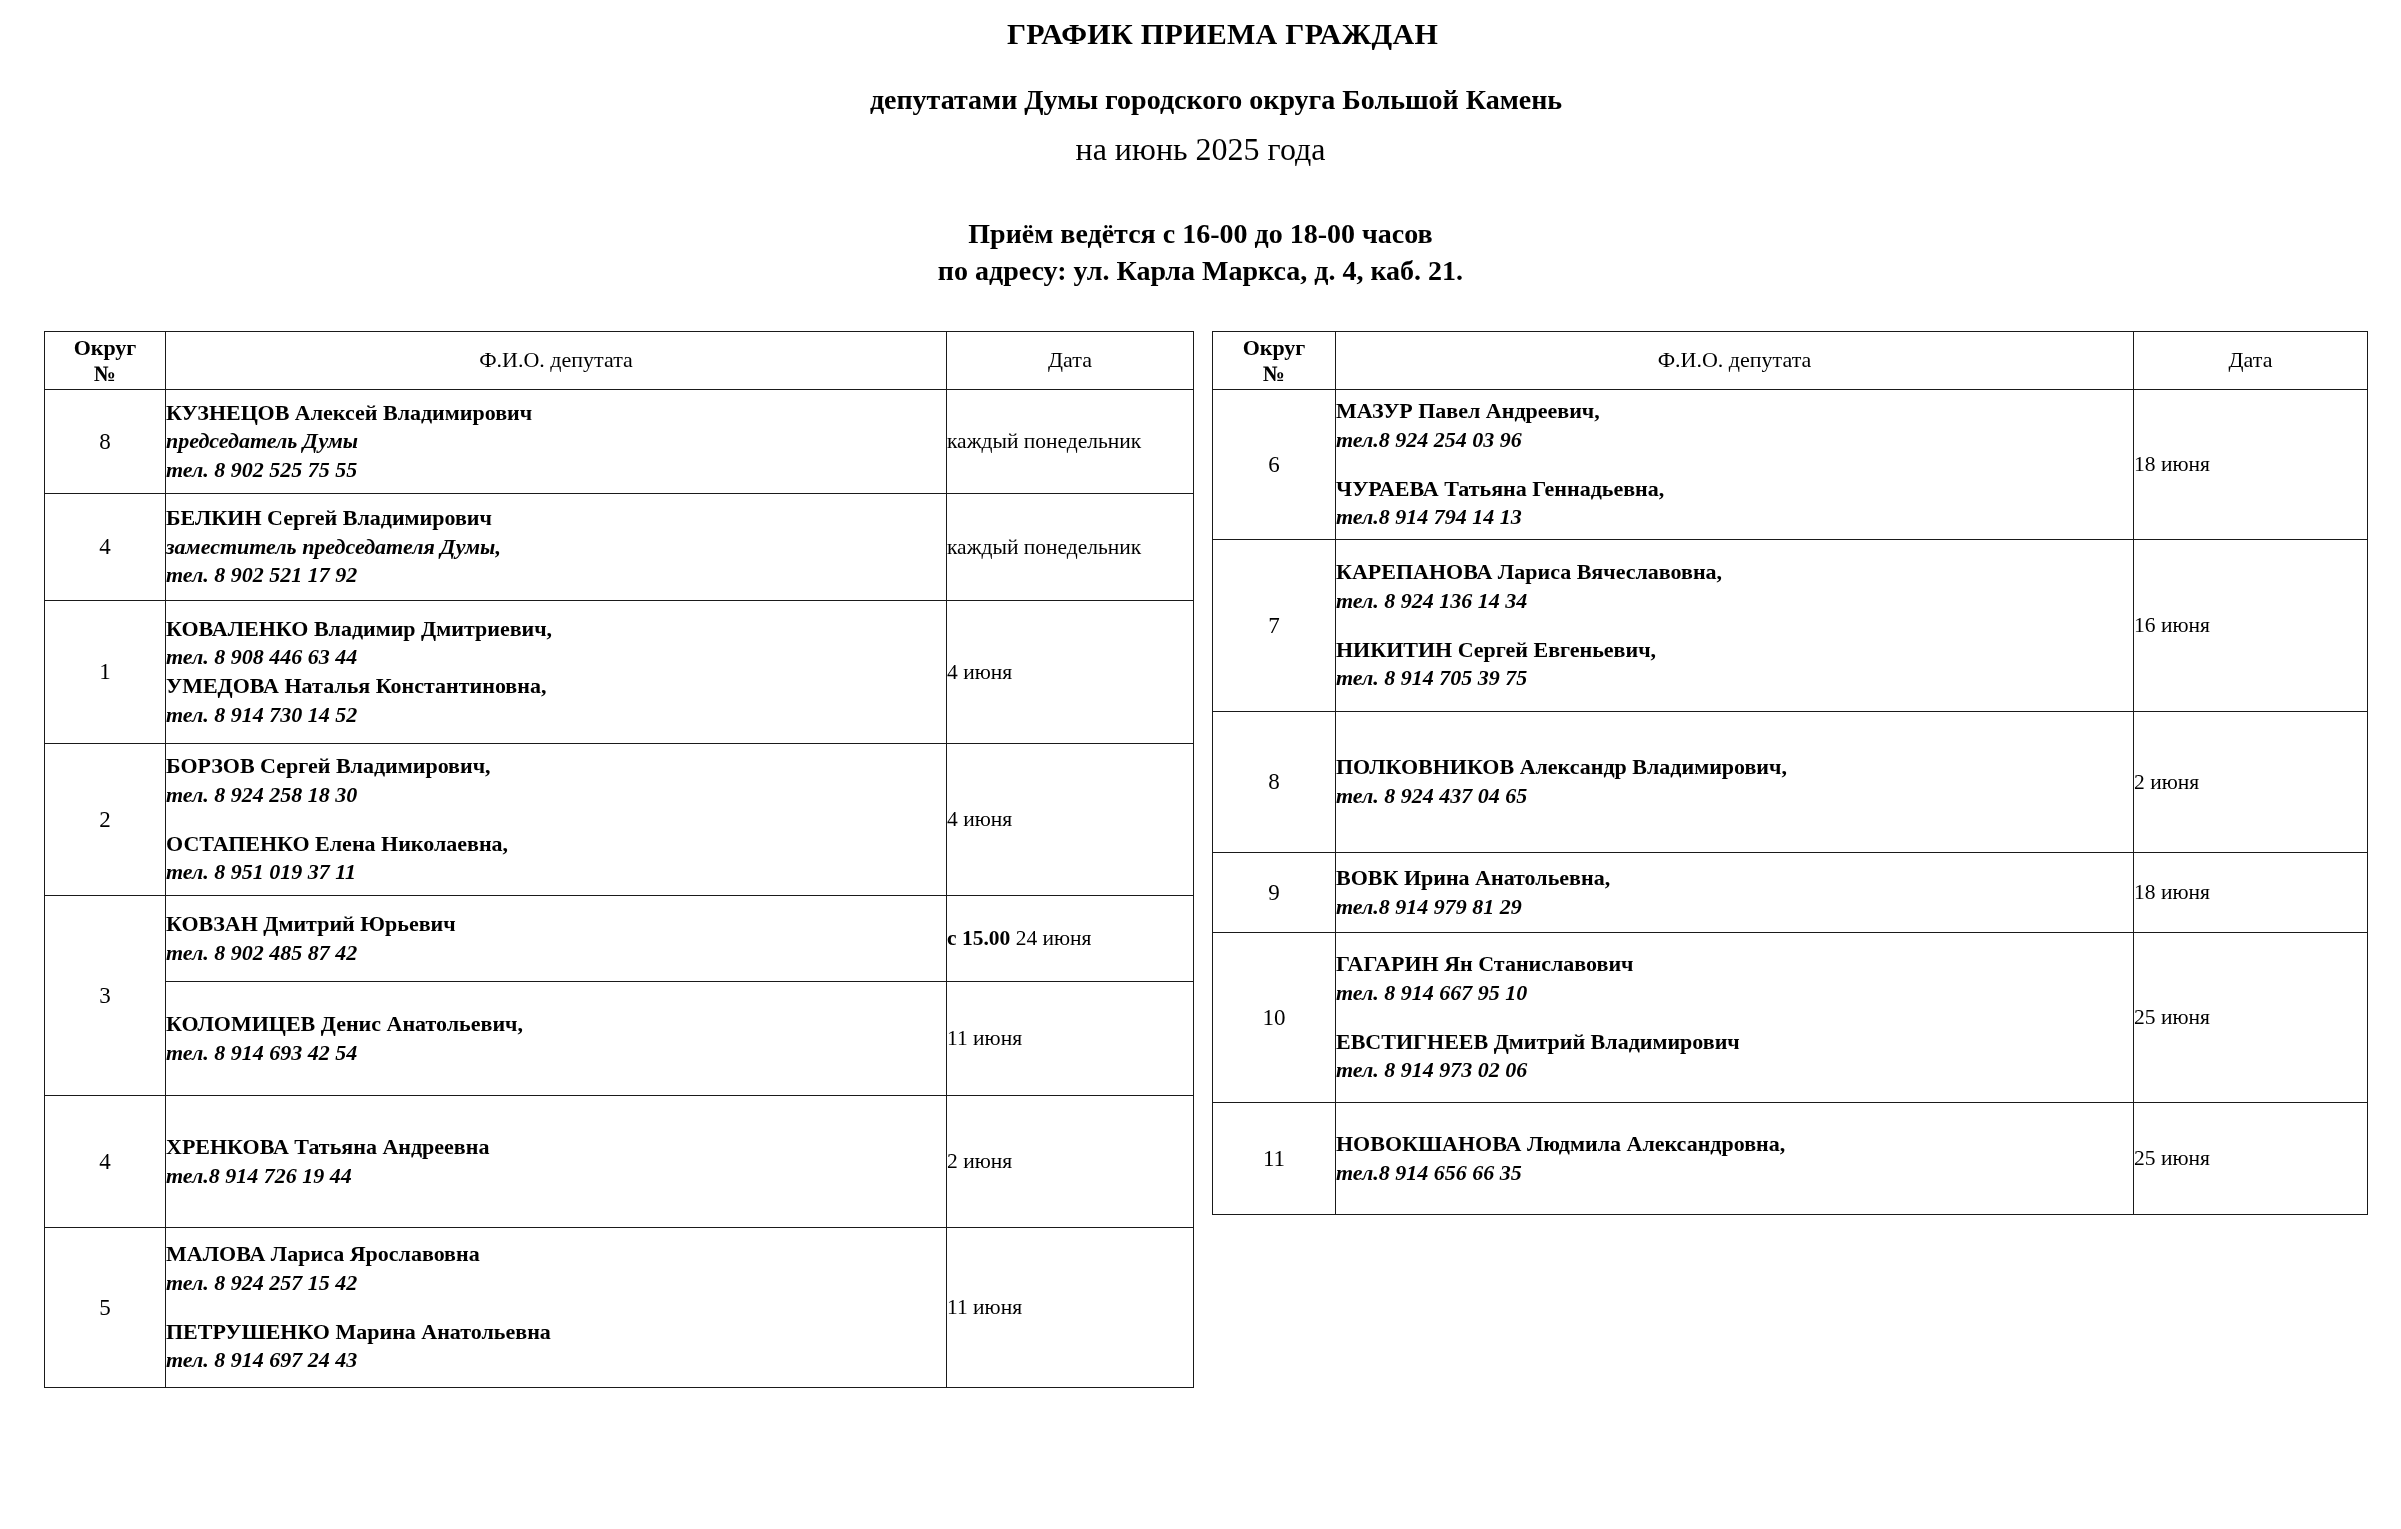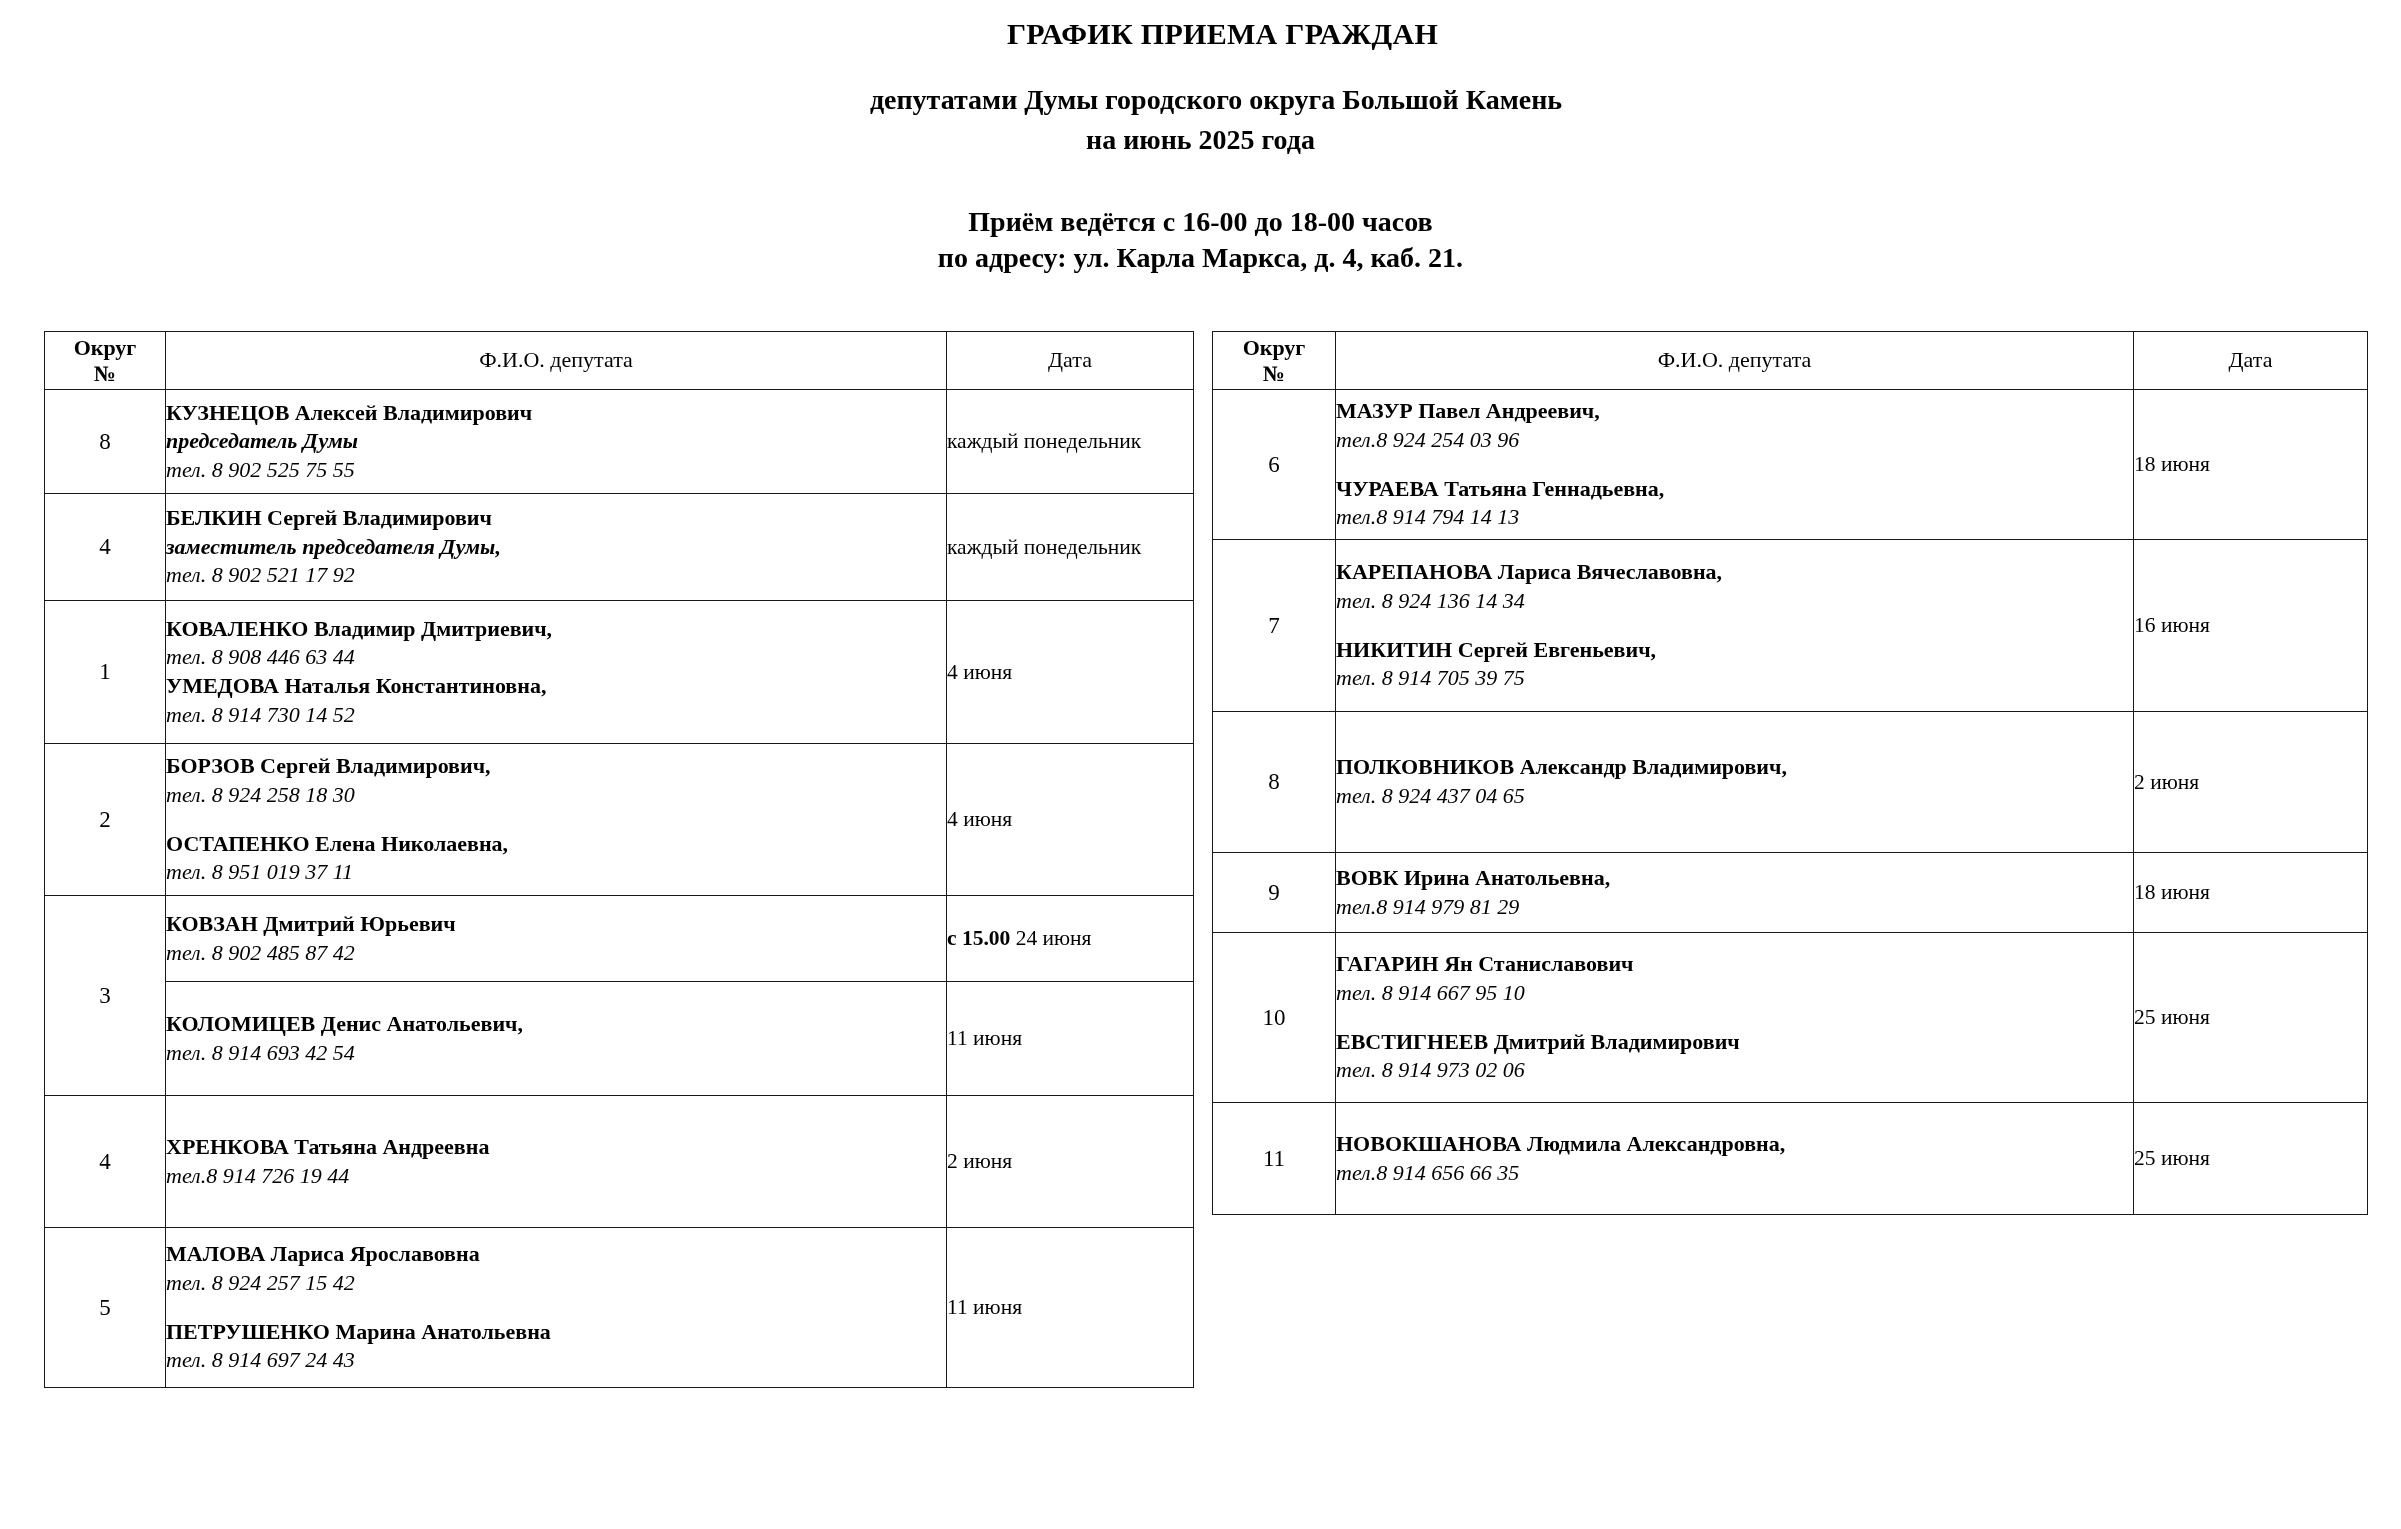--- a/index.html
+++ b/index.html
@@ -30,23 +30,23 @@
     padding-left: 44px;
   }
   .title-sub1 {
     font-size: 28px;
     font-weight: bold;
     margin-top: 32px;
     line-height: 1.18;
     padding-left: 31px;
   }
   .title-sub2 {
-    font-size: 28px;
-    font-weight: bold;
-    margin-top: 7px;
+    font-size: 32px;
+    font-weight: normal;
+    margin-top: 15px;
     line-height: 1.18;
   }
   .notice {
     margin-top: 48px;
     font-size: 28px;
     font-weight: bold;
     line-height: 1.30;
   }
   .notice-line { display: block; }
 
@@ -100,21 +100,21 @@
     padding: 9.2px 0 9.2px 15.3px;
     font-size: 22px;
     line-height: 1.30;
   }
   .cell-date {
     text-align: left;
     font-size: 21.5px;
   }
 
   .nm { font-weight: bold; display: block; }
-  .ph { font-weight: normal; font-style: italic; display: block; }
+  .ph { font-weight: bold; font-style: italic; display: block; }
   .role { font-weight: bold; font-style: italic; display: block; }
   .gap { display: block; height: 20px; }
 
   .date-strong { font-weight: bold; }
 
   
   .r-h1 { height: 104px; }
   .r-h2 { height: 107px; }
   .r-h3 { height: 143px; }
   .r-h4 { height: 152px; }

